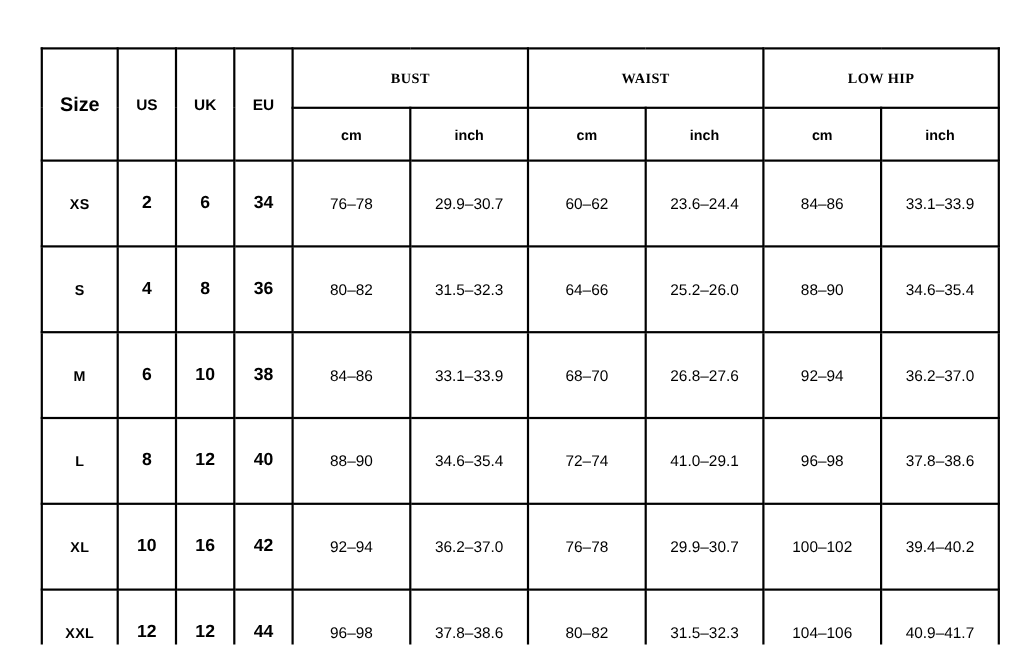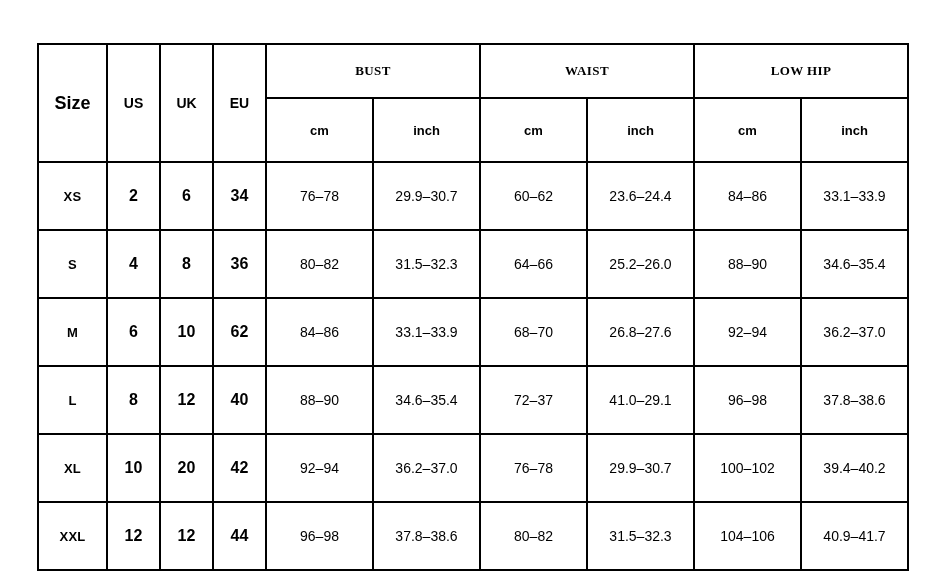--- a/index.html
+++ b/index.html
@@ -27,22 +27,22 @@
   }
   table.size-chart th,
   table.size-chart td {
     border: 2px solid #000000;
     text-align: center;
     vertical-align: middle;
     padding: 0;
     background: #ffffff;
   }
   tr.group-header-row { height: 54px; }
-  tr.unit-header-row  { height: 64px; }
-  tr.data-row         { height: 68px; margin-top: 24px; }
+  tr.unit-header-row  { height: 48px; }
+  tr.data-row         { height: 78px; margin-top: 24px; }
 
   .h-size  { font-size: 18px; font-weight: bold; border-radius: 14px; }
   .h-col   { font-size: 14px; font-weight: bold; }
   .h-group { font-size: 13px; font-weight: bold; letter-spacing: 0.4px; font-family: Liberation Serif, serif; }
   .h-unit  { font-size: 13px; font-weight: bold; }
 
   .c-size  { font-size: 13px; font-weight: bold; letter-spacing: 0.3px; }
   .c-std   { font-size: 16px; font-weight: bold; }
   .c-meas  { font-size: 14px; font-weight: normal; }
 </style>
@@ -105,44 +105,44 @@
           <td class="c-meas">31.5–32.3</td>
           <td class="c-meas">64–66</td>
           <td class="c-meas">25.2–26.0</td>
           <td class="c-meas">88–90</td>
           <td class="c-meas">34.6–35.4</td>
         </tr>
         <tr class="data-row">
           <td class="c-size">M</td>
           <td class="c-std">6</td>
           <td class="c-std">10</td>
-          <td class="c-std">62</td>
+          <td class="c-std">38</td>
           <td class="c-meas">84–86</td>
           <td class="c-meas">33.1–33.9</td>
           <td class="c-meas">68–70</td>
           <td class="c-meas">26.8–27.6</td>
           <td class="c-meas">92–94</td>
           <td class="c-meas">36.2–37.0</td>
         </tr>
         <tr class="data-row">
           <td class="c-size">L</td>
           <td class="c-std">8</td>
           <td class="c-std">12</td>
           <td class="c-std">40</td>
           <td class="c-meas">88–90</td>
           <td class="c-meas">34.6–35.4</td>
-          <td class="c-meas">72–37</td>
+          <td class="c-meas">72–74</td>
           <td class="c-meas">41.0–29.1</td>
           <td class="c-meas">96–98</td>
           <td class="c-meas">37.8–38.6</td>
         </tr>
         <tr class="data-row">
           <td class="c-size">XL</td>
           <td class="c-std">10</td>
-          <td class="c-std">20</td>
+          <td class="c-std">16</td>
           <td class="c-std">42</td>
           <td class="c-meas">92–94</td>
           <td class="c-meas">36.2–37.0</td>
           <td class="c-meas">76–78</td>
           <td class="c-meas">29.9–30.7</td>
           <td class="c-meas">100–102</td>
           <td class="c-meas">39.4–40.2</td>
         </tr>
         <tr class="data-row">
           <td class="c-size">XXL</td>

